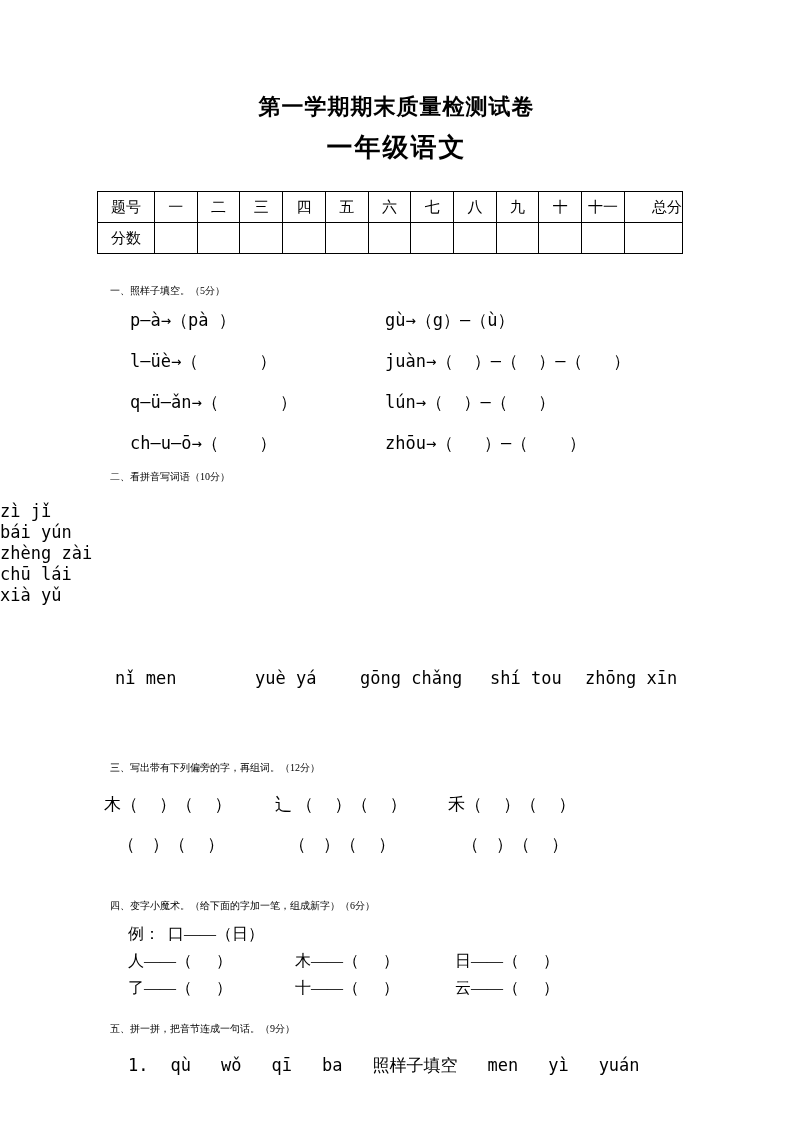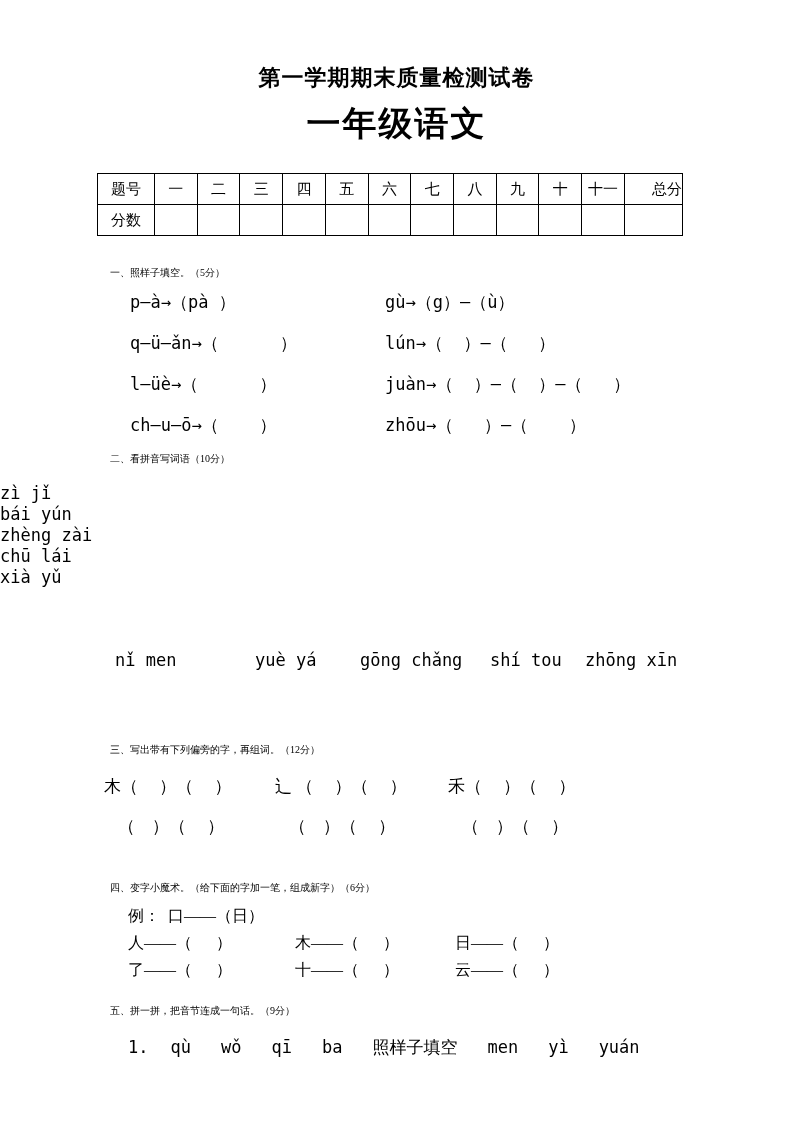--- a/index.html
+++ b/index.html
@@ -11,30 +11,30 @@
     width: 793px;
     height: 1122px;
     position: relative;
     overflow: hidden;
     color: #000;
     font-family: "Liberation Serif", "DejaVu Serif", serif;
   }
   .pre { white-space: pre; }
 
   .title {
-    padding-top: 63px;
+    padding-top: 92px;
     text-align: center;
     font-size: 22px;
     font-weight: bold;
     letter-spacing: 1px;
   }
   .subtitle {
     margin-top: 8px;
     text-align: center;
-    font-size: 34px;
+    font-size: 26px;
     font-weight: bold;
     font-family: "Liberation Sans", "DejaVu Sans", sans-serif;
     letter-spacing: 2px;
   }
 
   table.score-table {
     margin: 26px 0 0 97px;
     border-collapse: collapse;
     table-layout: fixed;
     width: 586px;
@@ -180,26 +180,26 @@
   </tbody>
     </table>
 
   <div class="section">
     <div class="heading h-s1">一、照样子填空。（5分）</div>
     <div class="s1-row first">
       <span class="s1-left pre">p—à→（pà ）</span>
       <span class="pre">gù→（g）—（ù）</span>
     </div>
     <div class="s1-row">
+      <span class="s1-left pre">l—üè→（      ）</span>
+      <span class="pre">juàn→（  ）—（  ）—（   ）</span>
+    </div>
+    <div class="s1-row">
       <span class="s1-left pre">q—ü—ǎn→（      ）</span>
       <span class="pre">lún→（  ）—（   ）</span>
-    </div>
-    <div class="s1-row">
-      <span class="s1-left pre">l—üè→（      ）</span>
-      <span class="pre">juàn→（  ）—（  ）—（   ）</span>
     </div>
     <div class="s1-row">
       <span class="s1-left pre">ch—u—ō→（    ）</span>
       <span class="pre">zhōu→（   ）—（    ）</span>
     </div>
   </div>
 
   <div class="section">
     <div class="heading h-s2">二、看拼音写词语（10分）</div>
     <div class="py-row py-row1">

